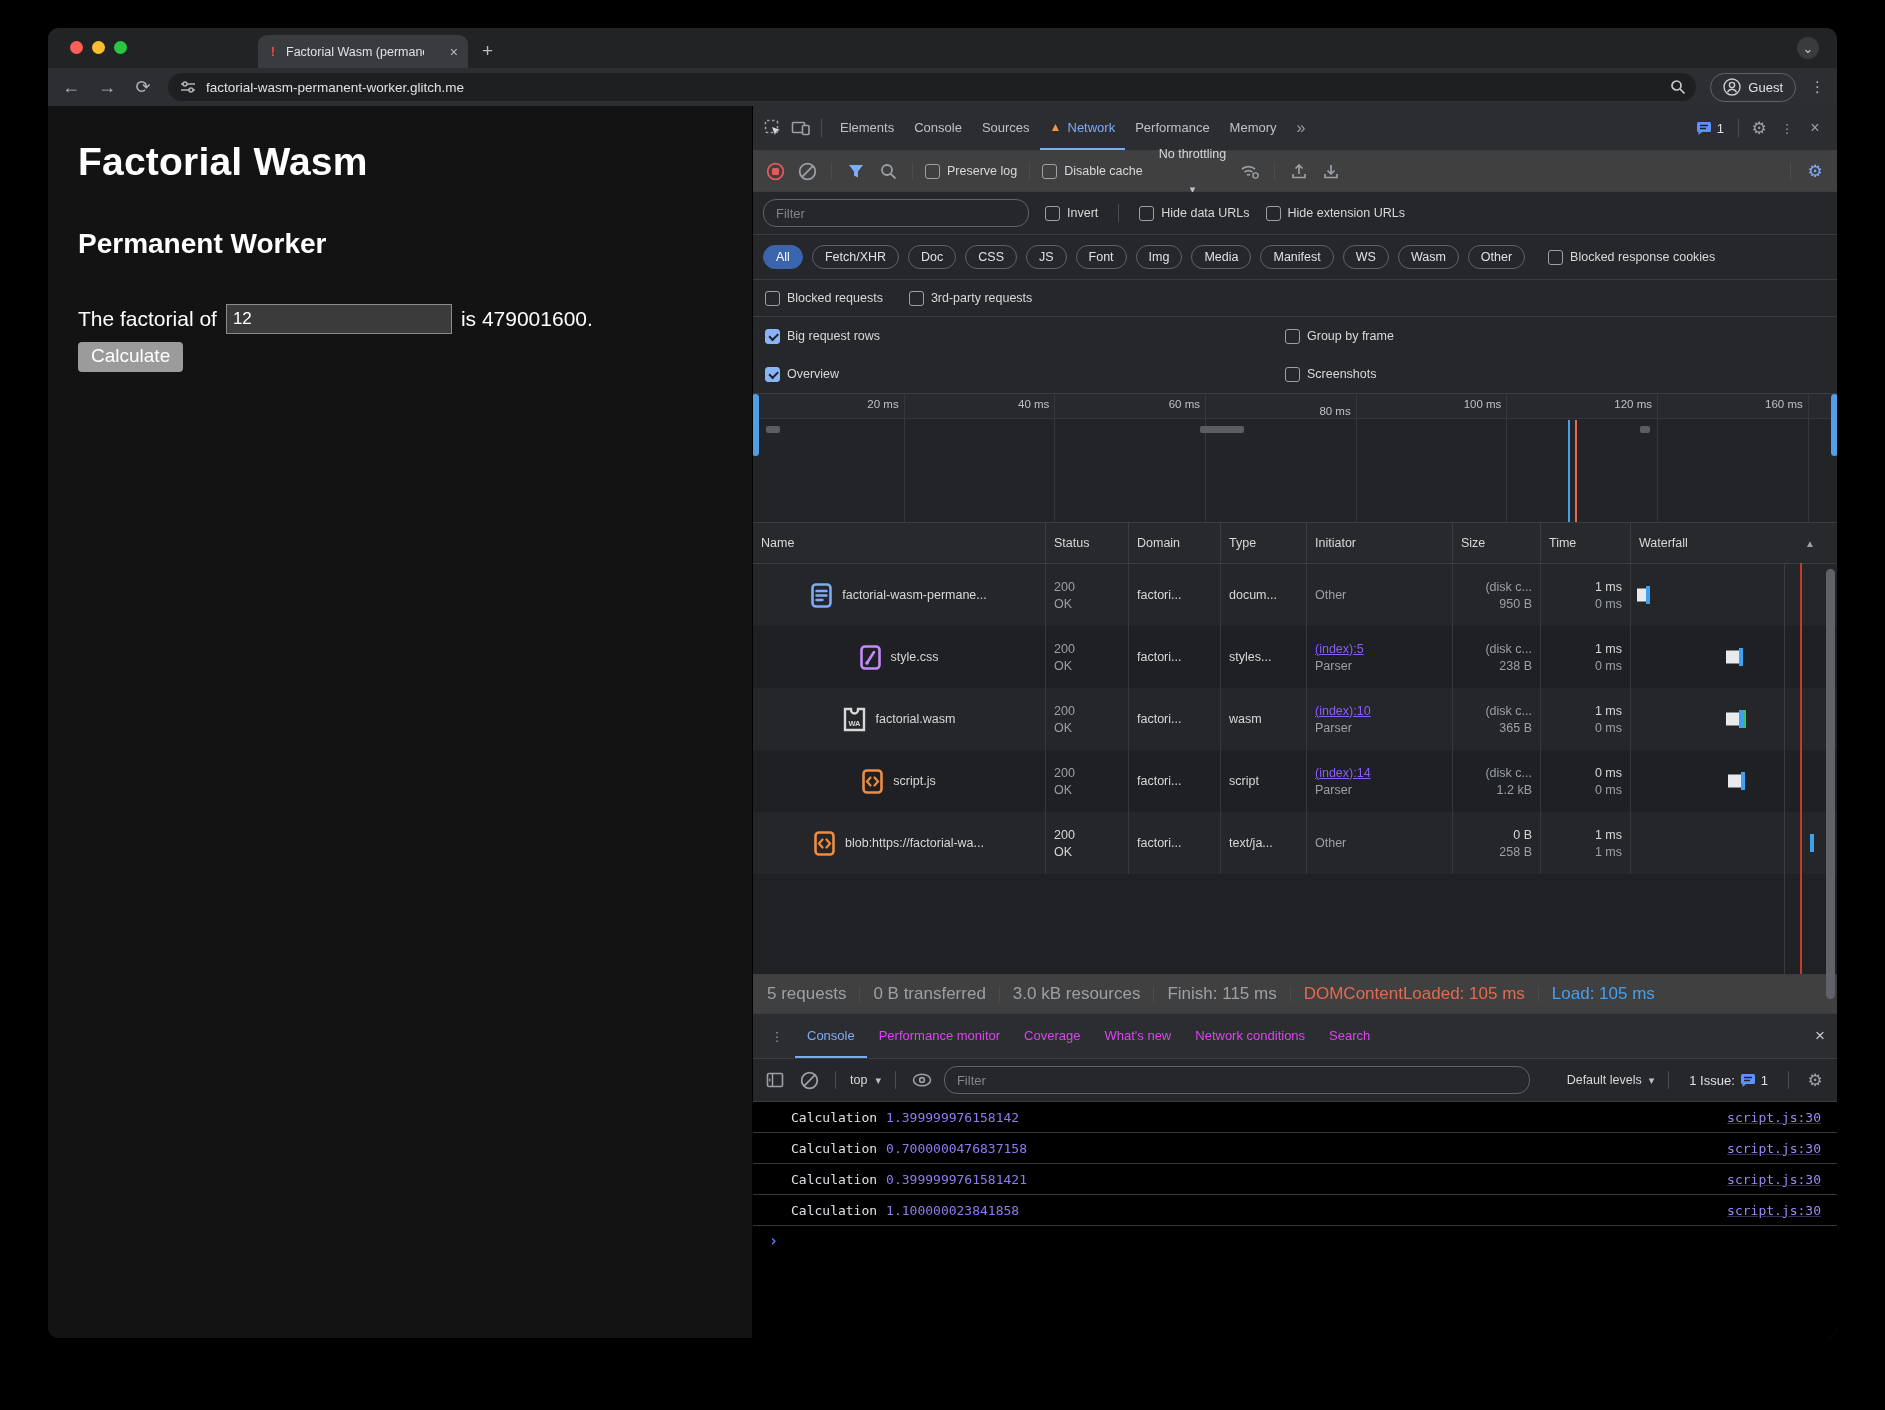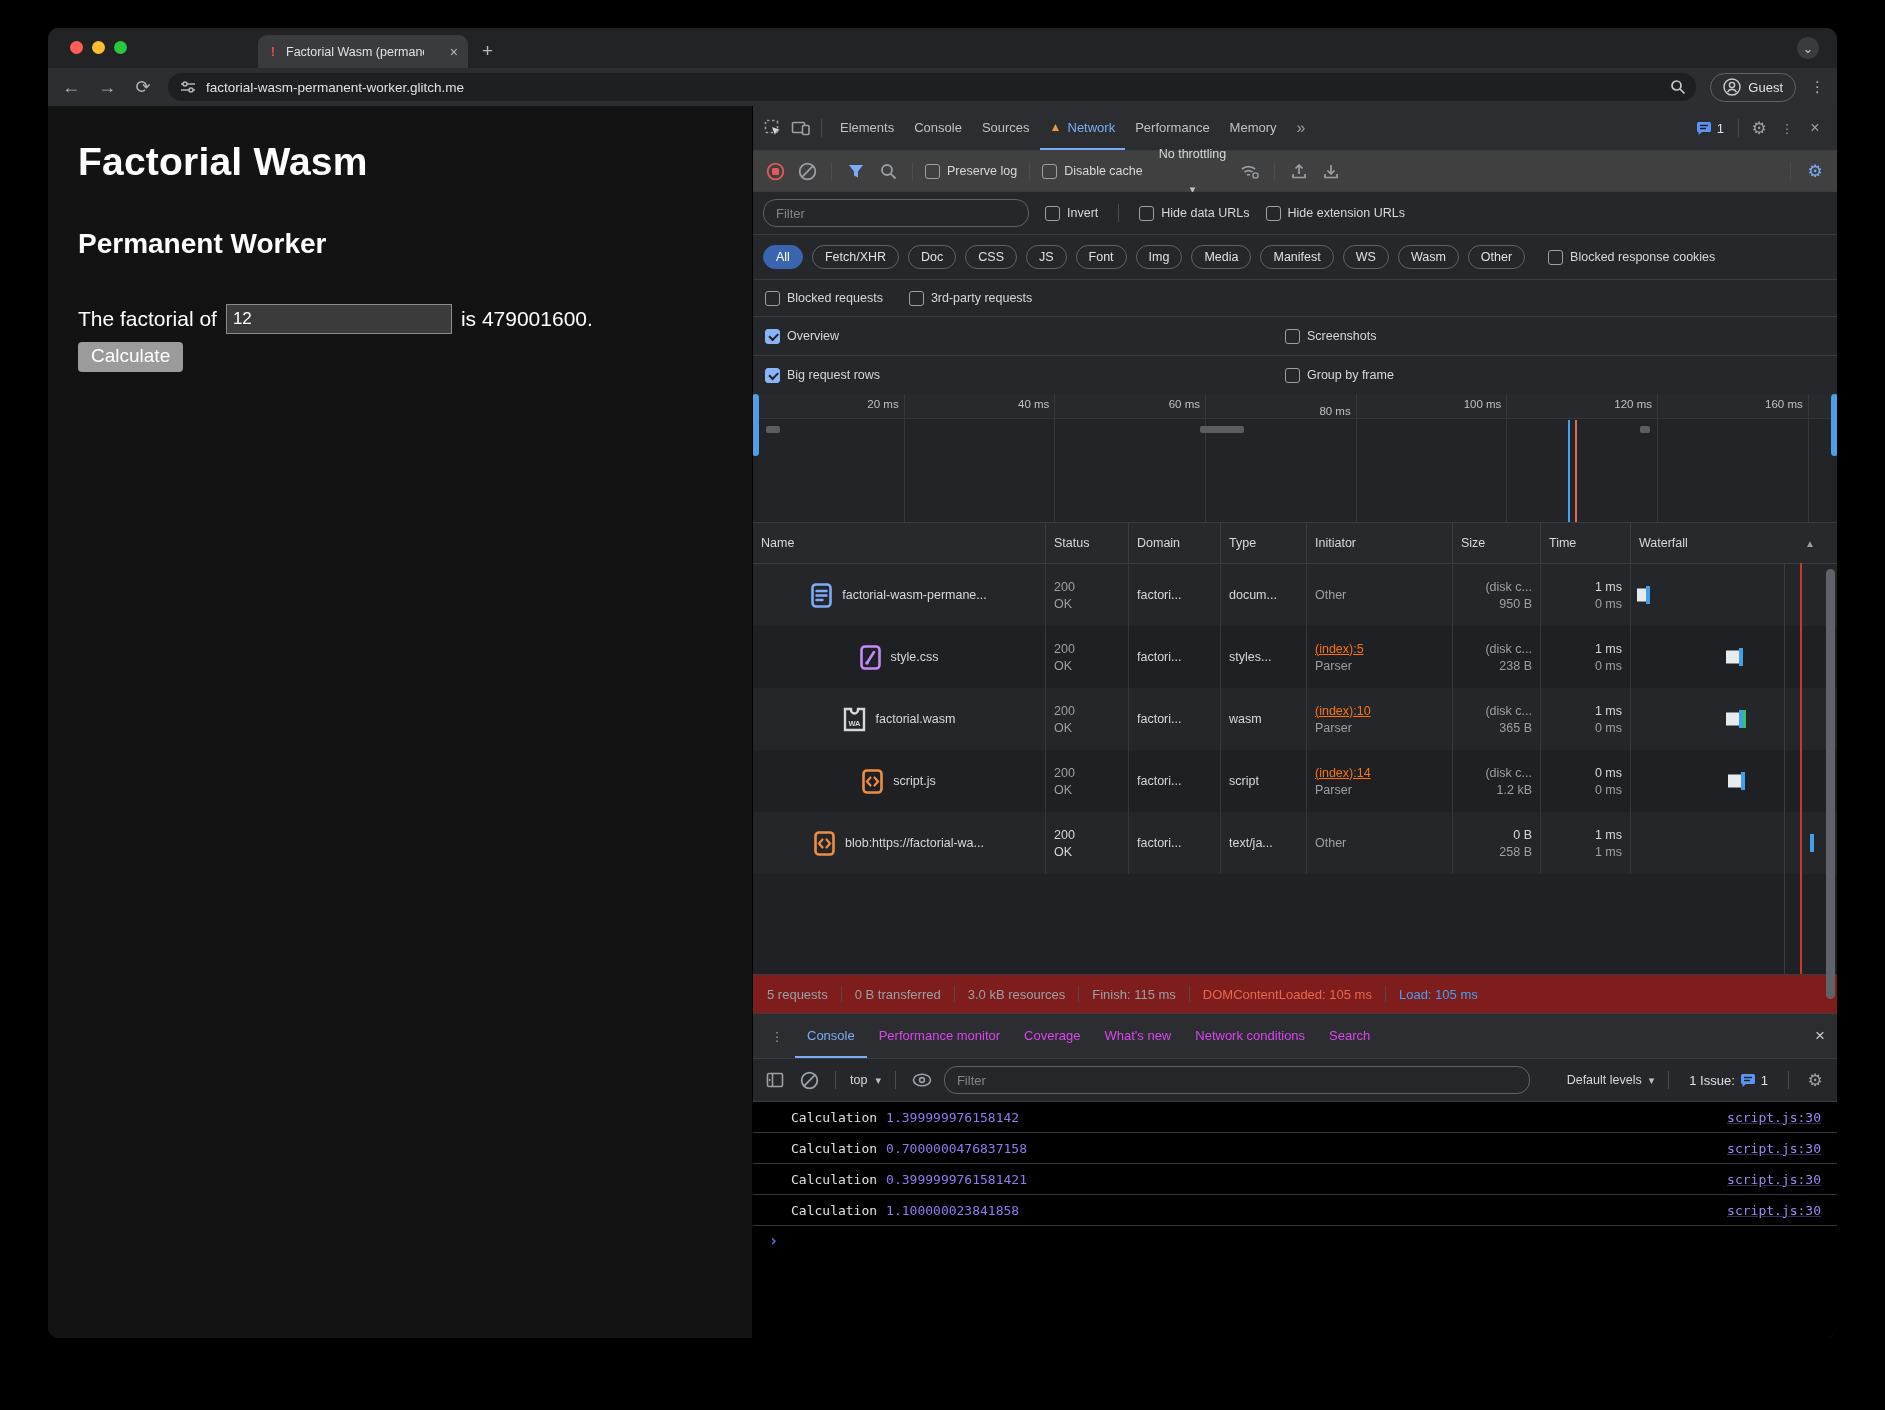--- a/index.html
+++ b/index.html
@@ -103,33 +103,33 @@
   .nrow{height:62px;}
   .nrow:nth-child(odd){background:#252629;}
   .nrow:nth-child(even){background:#1e2023;}
   .cell{border-right:1px solid #35383b;box-sizing:border-box;display:flex;flex-direction:column;
         justify-content:center;padding:0 8px;gap:3px;overflow:hidden;}
   .cell.last{border-right:none;position:relative;padding:0;}
   .cell .l1{color:#d6d8da;white-space:nowrap;}
   .cell .l2,.muted{color:#9aa0a6;white-space:nowrap;}
   .cell.right{align-items:flex-end;}
   .namec{flex-direction:row;align-items:center;gap:10px;}
-  .ilink{color:#f97316;text-decoration:underline;white-space:nowrap;}
+  .ilink{color:#8b5cf6;text-decoration:underline;white-space:nowrap;}
   .wf-bar{position:absolute;top:50%;transform:translateY(-50%);height:13px;background:#e8eaed;}
   .wf-cap{position:absolute;top:50%;transform:translateY(-50%);height:18px;width:4px;background:#3fa0f0;}
   .wf-cap.green{background:#35c06a;width:3px;}
   .wf-tick{position:absolute;top:50%;transform:translateY(-50%);height:18px;width:4px;background:#3fa0f0;}
   .tbl-empty{background:#202124;flex:1;}
   .ov-red,.ov-gray{position:absolute;top:40px;bottom:0;width:2px;}
   .ov-red{background:#c23b2e;left:1047px;}
   .ov-gray{background:#3a3d40;width:1px;left:1031px;}
   .ov-scroll{position:absolute;right:2px;top:46px;height:430px;width:9px;background:#5f6368;border-radius:5px;}
 
-  .nt-summary{height:38px;background:#7f1d1d;border-top:1px solid #3a3d40;display:flex;align-items:center;
-              padding:0 14px;color:#9aa0a6;font-size:13px;flex:0 0 auto;}
+  .nt-summary{height:38px;background:#404040;border-top:1px solid #3a3d40;display:flex;align-items:center;
+              padding:0 14px;color:#9aa0a6;font-size:17px;flex:0 0 auto;}
   .sum-item{display:flex;align-items:center;}
   .sum-item + .sum-item::before{content:"";width:1px;height:16px;background:#494c50;margin:0 13px;display:inline-block;}
   .sum-dcl{color:#e4694f;}
   .sum-load{color:#45a0f0;}
 
   
   .drawer{height:324px;border-top:1px solid #3a3d40;display:flex;flex-direction:column;flex:0 0 auto;}
   .dr-tabs{height:44px;background:#2c2d30;display:flex;align-items:center;padding:0 12px;gap:6px;flex:0 0 auto;}
   .dr-tab{height:44px;display:flex;align-items:center;padding:0 12px;color:#d946ef;font-size:13px;
           border-bottom:2.5px solid transparent;box-sizing:border-box;white-space:nowrap;}
@@ -379,42 +379,42 @@
           <span class="cb-group">
             <span class="cb"></span>
             <span>Blocked requests</span>
           </span>
           <span class="cb-group">
             <span class="cb"></span>
             <span>3rd-party requests</span>
           </span>
         </div>
 
+        <div class="nt-toggles">
+          <span class="tg-left">
+            <span class="cb-group">
+              <span class="cb checked"></span>
+              <span>Big request rows</span>
+            </span>
+          </span>
+          <span class="cb-group">
+            <span class="cb"></span>
+            <span>Group by frame</span>
+          </span>
+        </div>
         <div class="nt-toggles row-sep">
           <span class="tg-left">
             <span class="cb-group">
               <span class="cb checked"></span>
               <span>Overview</span>
             </span>
           </span>
           <span class="cb-group">
             <span class="cb"></span>
             <span>Screenshots</span>
-          </span>
-        </div>
-        <div class="nt-toggles">
-          <span class="tg-left">
-            <span class="cb-group">
-              <span class="cb checked"></span>
-              <span>Big request rows</span>
-            </span>
-          </span>
-          <span class="cb-group">
-            <span class="cb"></span>
-            <span>Group by frame</span>
           </span>
         </div>
 
         <div class="tl row-sep">
           <div class="tl-ruler"></div>
           <div class="tl-handle" style="left:-1px"></div>
           <div class="tl-handle" style="right:-1px"></div>
         <div class="tl-grid" style="left: 13.9%;"></div>
             <span class="tl-lab" style="left: 13.9%;">20 ms</span>
             <div class="tl-grid" style="left: 27.8%;"></div>

